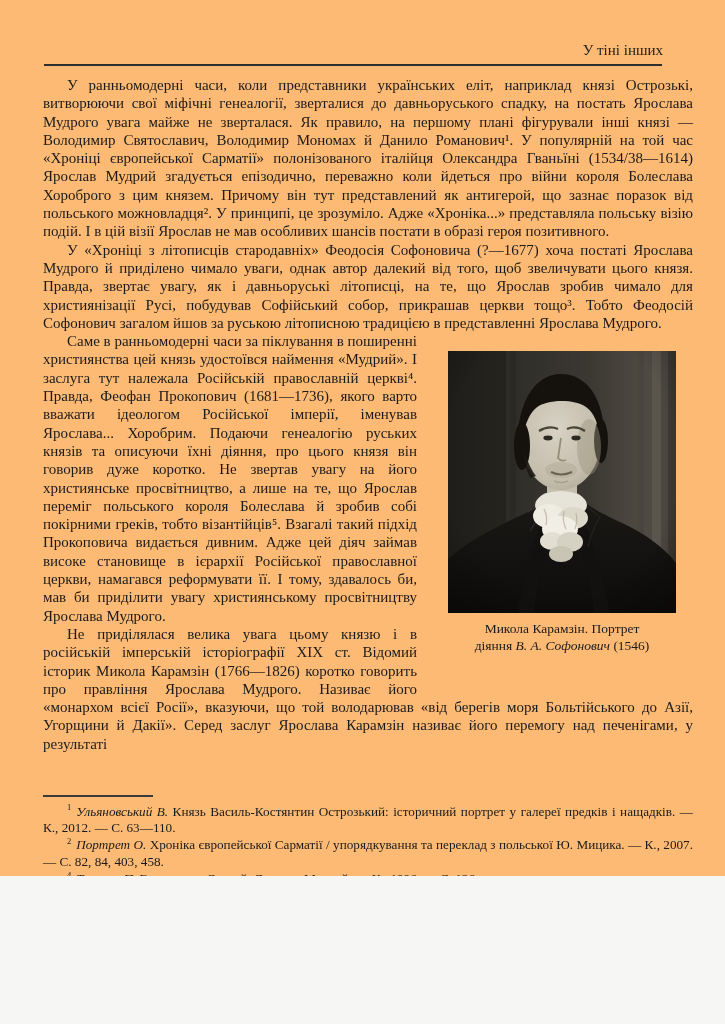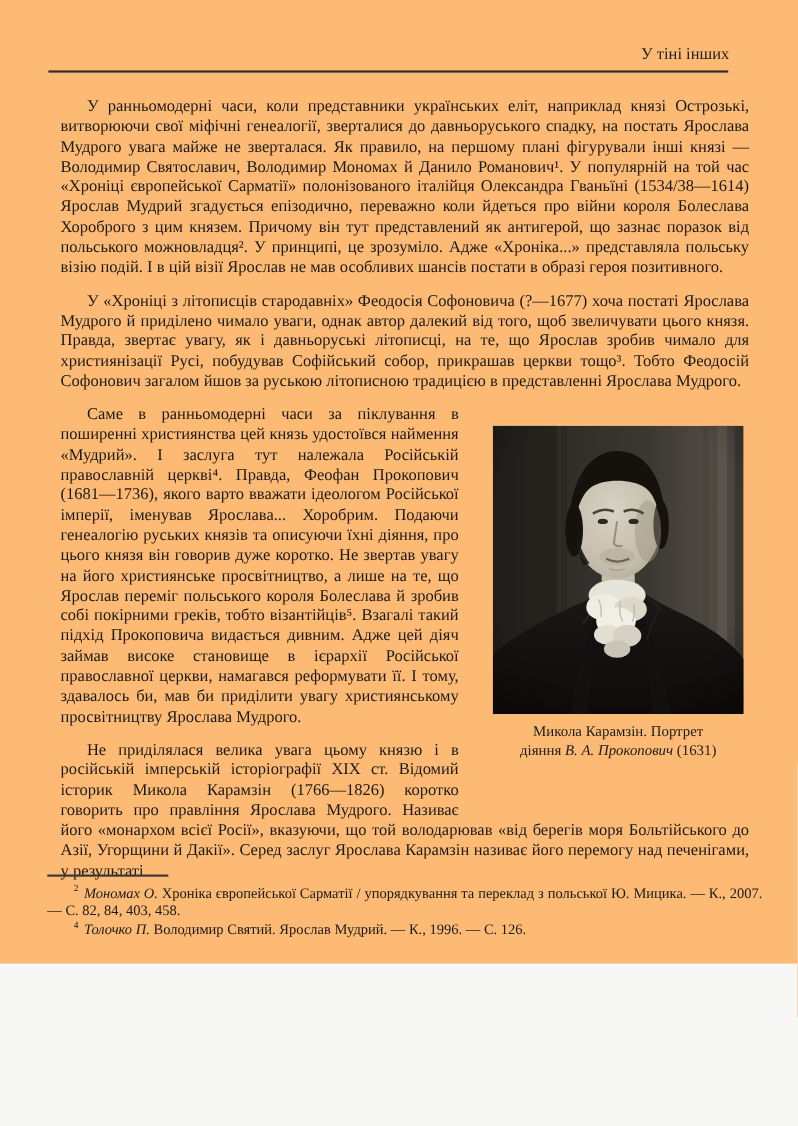--- a/index.html
+++ b/index.html
@@ -18,21 +18,21 @@
   }
   .head-rule{
     position:absolute;top:64px;left:44px;width:618px;height:2px;background:#2e2e2e;
   }
   
   .body-text{
     position:absolute;top:76px;left:43px;width:650px;
     font-size:15px;line-height:18.3px;text-align:justify;
     hyphens:auto;-webkit-hyphens:auto;
   }
-  .body-text p{margin:12px;text-indent:24px;}
+  .body-text p{margin:0;text-indent:24px;}
   
   figure.portrait-figure{
     float:right;width:228px;margin:2px 0 26px 14px;padding:17px;
   }
   .portrait{width:228px;height:262px;display:block;}
   .portrait svg{display:block;width:228px;height:262px;}
   figcaption{
     margin-top:7px;text-align:center;font-size:13.5px;line-height:17px;
     text-indent:0;color:#1b1b1b;
   }
@@ -133,32 +133,33 @@
           <ellipse cx="112" cy="178" rx="18" ry="13" fill="#f1eee5"></ellipse>
           <ellipse cx="104" cy="190" rx="12" ry="9" fill="#e2ded1"></ellipse>
           <ellipse cx="122" cy="191" rx="13" ry="10" fill="#d6d2c3"></ellipse>
           <ellipse cx="113" cy="203" rx="12" ry="8" fill="#c9c5b5"></ellipse>
           <path d="M96,158 Q100,166 98,174 M116,160 Q114,170 118,178 M128,162 Q130,170 127,178" fill="none" stroke="#b9b3a2" stroke-width="1.3" opacity="0.8"></path>
           <rect x="0" y="0" width="228" height="262" fill="url(#vig)"></rect>
         </svg>
       </span>
       <figcaption>
         <span>Микола Карамзін. Портрет</span><br>
-        <span>діяння </span><i>В. А. Прокопович</i><span> (1631)</span>
+        <span>діяння </span><i>В. А. Софонович</i><span> (1546)</span>
       </figcaption>
     </figure>
 
     <p>Саме в ранньомодерні часи за піклування в поширенні християнства цей князь удостоївся наймення «Мудрий». І заслуга тут належала Російській православній церкві⁴. Правда, Феофан Прокопович (1681—1736), якого варто вважати ідеологом Російської імперії, іменував Ярослава... Хоробрим. Подаючи генеалогію руських князів та описуючи їхні діяння, про цього князя він говорив дуже коротко. Не звертав увагу на його християнське просвітництво, а лише на те, що Ярослав переміг польського короля Болеслава й зробив собі покірними греків, тобто візантійців⁵. Взагалі такий підхід Прокоповича видається дивним. Адже цей діяч займав високе становище в ієрархії Російської православної церкви, намагався реформувати її. І тому, здавалось би, мав би приділити увагу християнському просвітництву Ярослава Мудрого.</p>
     <p>Не приділялася велика увага цьому князю і в російській імперській історіографії XIX ст. Відомий історик Микола Карамзін (1766—1826) коротко говорить про правління Ярослава Мудрого. Називає його «монархом всієї Росії», вказуючи, що той володарював «від берегів моря Больтійського до Азії, Угорщини й Дакії». Серед заслуг Ярослава Карамзін називає його перемогу над печенігами, у результаті</p>
   </main>
 
   <div class="footnote-block">
     <div class="fn-rule"></div>
     <div class="footnotes">
-      <p class="fn"><sup>2</sup><i>Мономах О.</i> <span>Хроніка європейської Сарматії / упорядкування та переклад з польської Ю. Мицика. — К., 2007. — С. 82, 84, 403, 458.</span></p>
+      <p class="fn"><sup>1</sup><i>Ульяновський В.</i> <span>Князь Василь-Костянтин Острозький: історичний портрет у галереї предків і нащадків. — К., 2012. — С. 63—110.</span></p>
+      <p class="fn"><sup>2</sup><i>Портрет О.</i> <span>Хроніка європейської Сарматії / упорядкування та переклад з польської Ю. Мицика. — К., 2007. — С. 82, 84, 403, 458.</span></p>
       <p class="fn"><sup>4</sup><i>Толочко П.</i> <span>Володимир Святий. Ярослав Мудрий. — К., 1996. — С. 126.</span></p>
     </div>
   </div>
 
   <div class="page-num-rule"></div>
   <div class="page-number">9</div>
 
 </div>
 
 </body></html>

